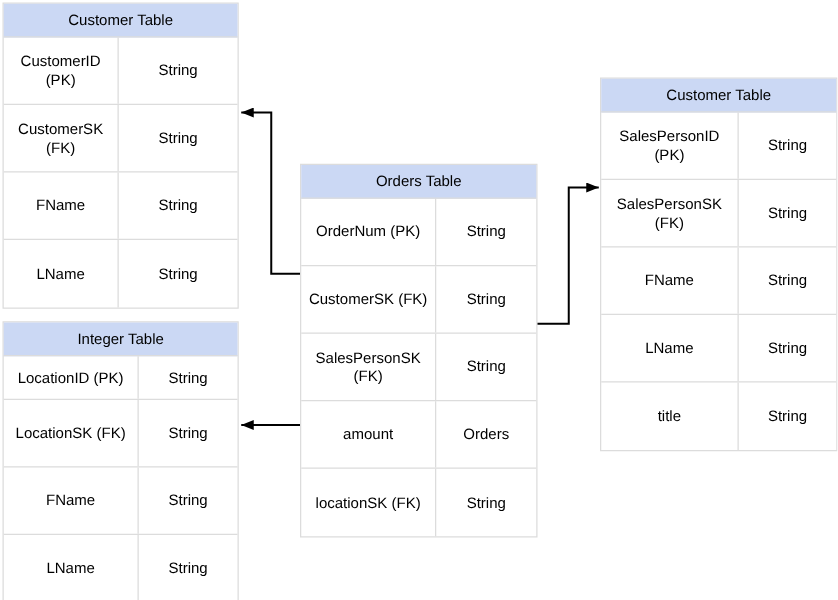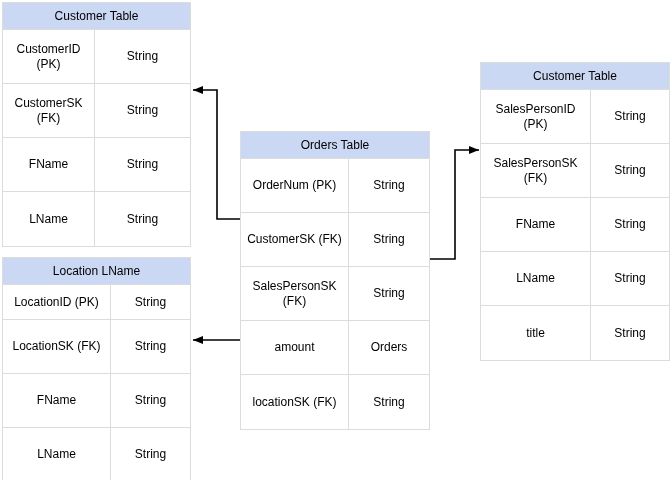--- a/index.html
+++ b/index.html
@@ -103,21 +103,21 @@
       <div class="cell name">LName</div>
       <div class="cell">String</div>
     </div>
     <div class="trow">
       <div class="cell name">title</div>
       <div class="cell">String</div>
     </div>
   </div>
 
   <div class="etable t-location">
-    <div class="hdr">Location LName</div>
+    <div class="hdr">Integer Table</div>
     <div class="trow first">
       <div class="cell name">LocationID (PK)</div>
       <div class="cell">String</div>
     </div>
     <div class="trow">
       <div class="cell name">LocationSK (FK)</div>
       <div class="cell">String</div>
     </div>
     <div class="trow">
       <div class="cell name">FName</div>

